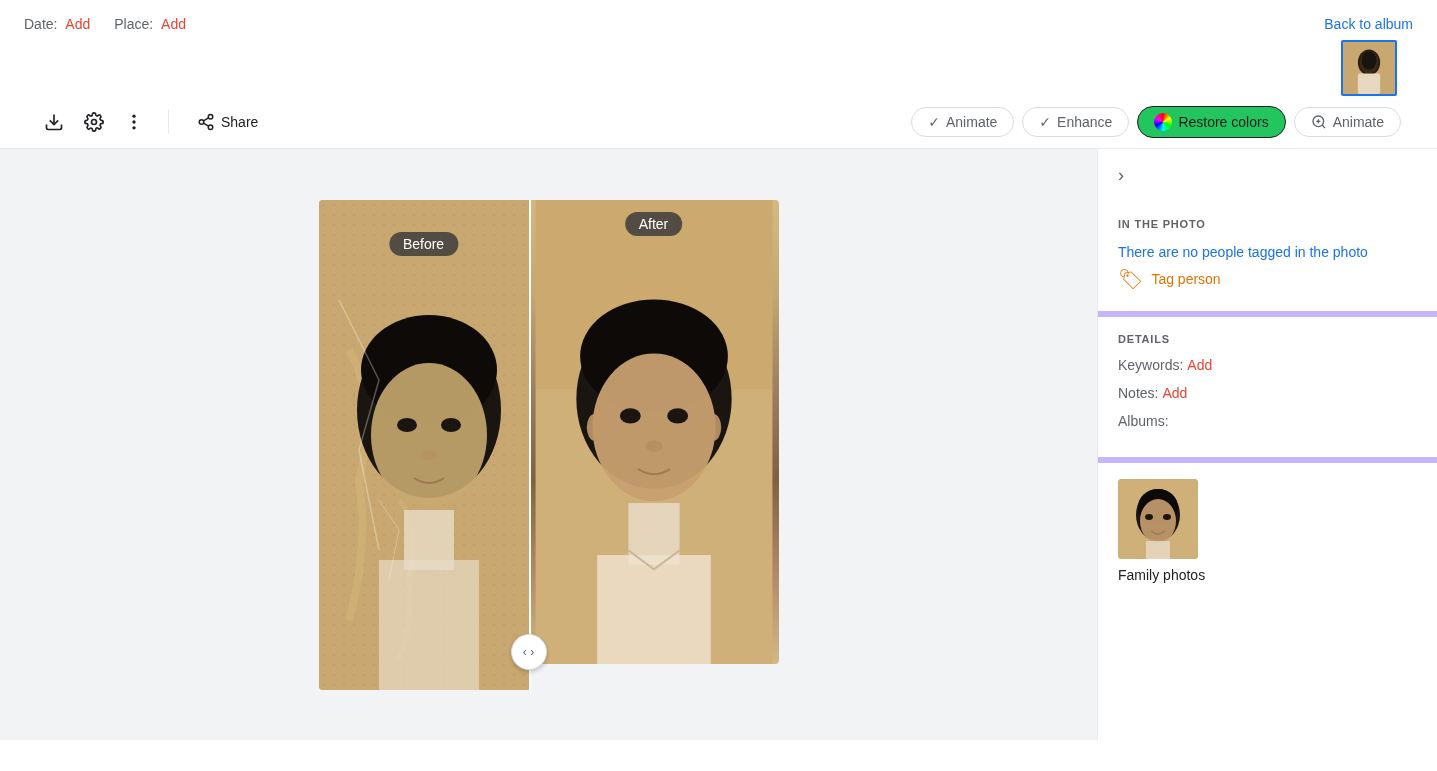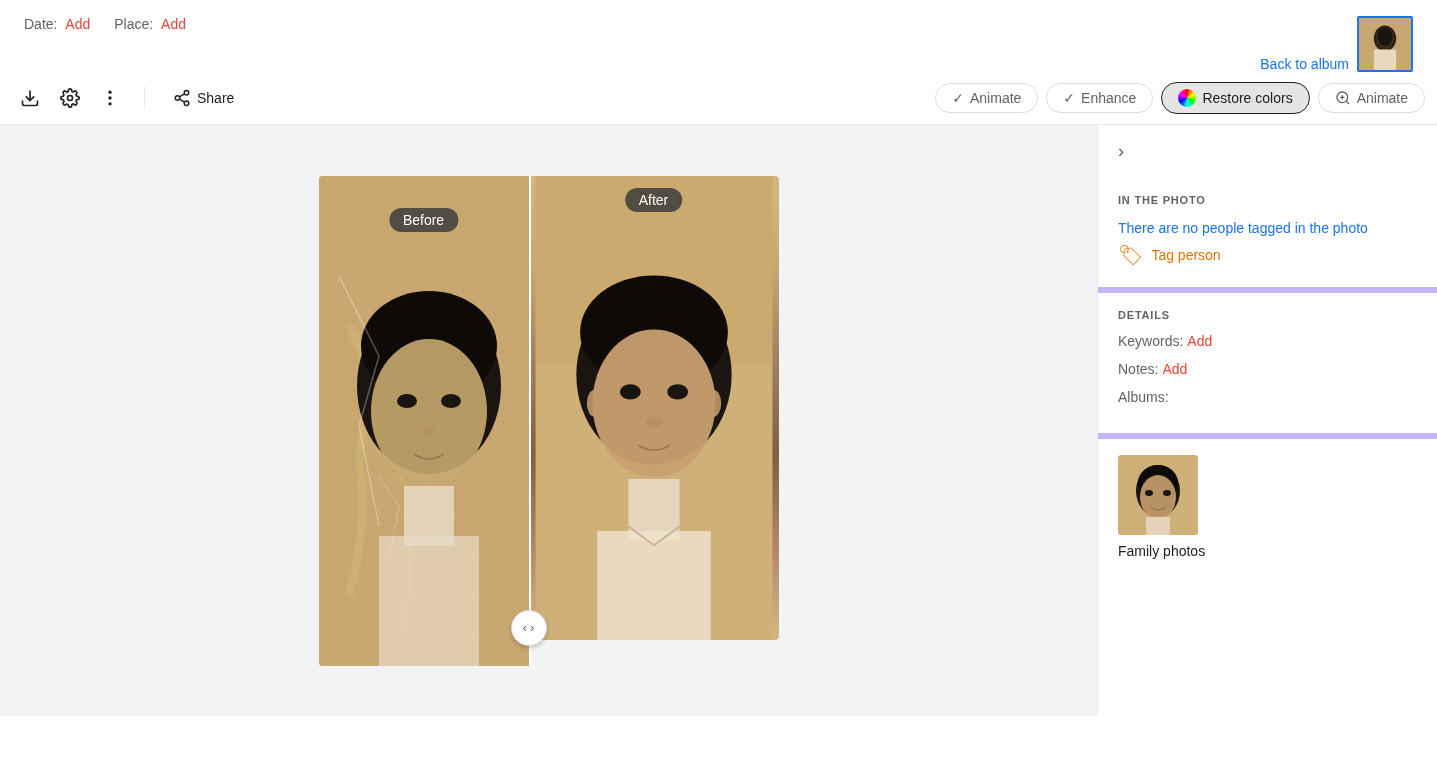--- a/index.html
+++ b/index.html
@@ -5,35 +5,35 @@
     * { box-sizing: border-box; margin: 0; padding: 0; }
     body { font-family: 'Google Sans', Arial, sans-serif; background: #fff; color: #202124; font-size: 14px; }
 
     
     .header { padding: 16px 24px 0 24px; display: flex; justify-content: space-between; align-items: flex-start; }
     .header-left {}
     .photo-title { font-size: 28px; font-weight: 400; color: #202124; margin-bottom: 8px; }
     .photo-meta { display: flex; gap: 24px; font-size: 14px; color: #5f6368; }
     .photo-meta span { color: #5f6368; }
     .photo-meta a { color: #ea4335; text-decoration: none; cursor: pointer; }
-    .header-right { display: flex; flex-direction: row; align-items: flex-end; gap: 8px; }
+    .header-right { display: flex; flex-direction: column; align-items: center; gap: 8px; }
     .back-to-album { color: #1a73e8; font-size: 14px; text-decoration: none; cursor: pointer; }
     .album-thumb-header { width: 56px; height: 56px; object-fit: cover; border-radius: 2px; border: 2px solid #1a73e8; overflow: hidden; background: #d4b896; }
     .album-thumb-img { width: 100%; height: 100%; background: linear-gradient(135deg, #c8a882 0%, #b8956a 50%, #a07850 100%); display: flex; align-items: center; justify-content: center; }
 
     
-    .toolbar { display: flex; align-items: center; padding: 8px 12px; border-bottom: 1px solid #e8eaed; gap: 8px; }
+    .toolbar { display: flex; align-items: center; padding: 8px 36px; border-bottom: 1px solid #e8eaed; gap: 8px; }
     .toolbar-icons { display: flex; align-items: center; gap: 4px; }
     .icon-btn { width: 36px; height: 36px; border-radius: 50%; border: none; background: transparent; cursor: pointer; display: flex; align-items: center; justify-content: center; color: #202124; font-size: 18px; }
     .toolbar-divider { width: 1px; height: 24px; background: #e8eaed; margin: 0 8px; }
     .share-btn { display: flex; align-items: center; gap: 6px; border: none; background: transparent; cursor: pointer; color: #202124; font-size: 14px; padding: 6px 12px; border-radius: 4px; }
     .edit-tools { display: flex; align-items: center; gap: 8px; margin-left: auto; }
     .edit-tool-btn { display: flex; align-items: center; gap: 6px; padding: 6px 16px; border-radius: 20px; border: 1px solid #dadce0; background: transparent; cursor: pointer; font-size: 14px; color: #5f6368; }
     .check-icon { color: #5f6368; font-size: 14px; }
-    .restore-colors-btn { display: flex; align-items: center; gap: 6px; padding: 6px 16px; border-radius: 20px; border: 1.5px solid #202124; background: #e5e5e5; cursor: pointer; font-size: 14px; font-weight: 500; color: #202124; }
+    .restore-colors-btn { display: flex; align-items: center; gap: 6px; padding: 6px 16px; border-radius: 20px; border: 1.5px solid #202124; background: #22c55e; cursor: pointer; font-size: 14px; font-weight: 500; color: #202124; }
     .color-wheel { width: 18px; height: 18px; border-radius: 50%; background: conic-gradient(red, yellow, lime, cyan, blue, magenta, red); }
 
     
     .main-content { display: flex; height: calc(771px - 180px); }
     .photo-area { flex: 1; background: #f1f3f4; display: flex; align-items: center; justify-content: center; position: relative; overflow: hidden; }
 
     
     .photo-container { position: relative; width: 460px; height: 490px; }
     .photo-before { position: absolute; left: 0; top: 0; width: 210px; height: 490px; overflow: hidden; background: linear-gradient(to bottom, #c8a870 0%, #b89060 20%, #8b6840 40%, #6b4820 60%, #a07850 80%, #c8a870 100%); border-radius: 4px 0 0 4px; }
     .photo-after { position: absolute; right: 0; top: 0; width: 250px; height: 464px; overflow: hidden; background: linear-gradient(to bottom, #d4b882 0%, #c4a872 20%, #a08060 40%, #806040 60%, #b08868 80%, #d4b882 100%); border-radius: 0 4px 4px 0; }

